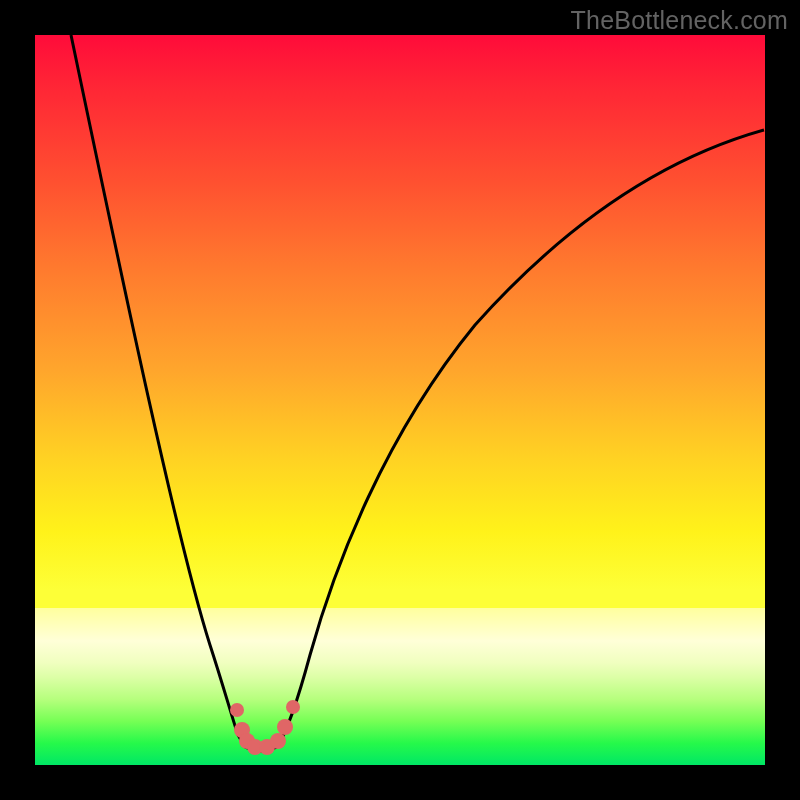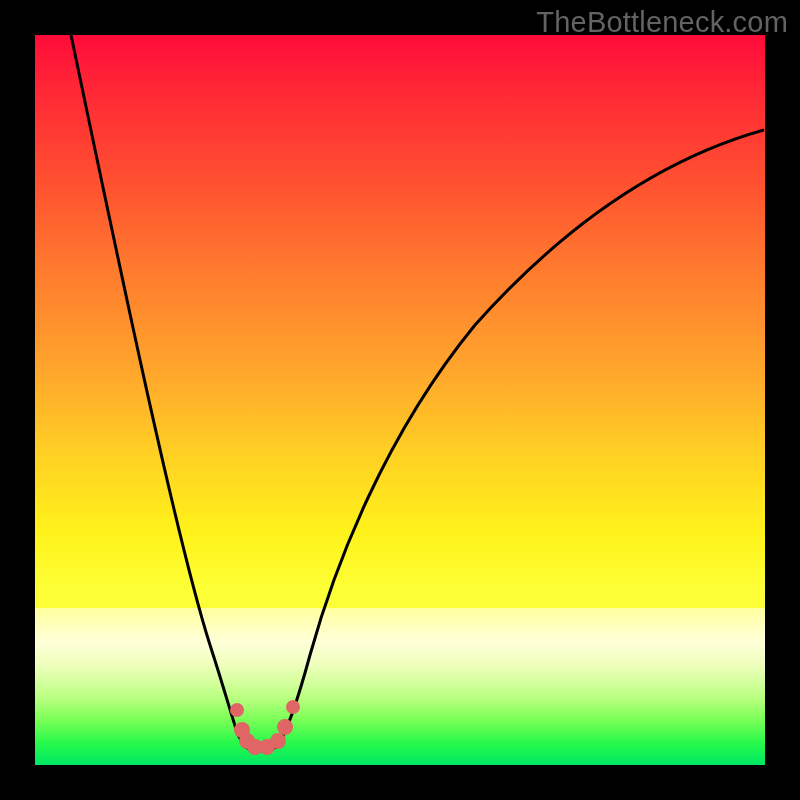--- a/index.html
+++ b/index.html
@@ -44,21 +44,21 @@
       #76ff55 94%,
       #26f94a 97%,
       #00e765 100%
     );
   }
   .watermark {
     position: absolute;
     top: 6px;
     right: 12px;
     color: #636363;
-    font-size: 29px;
+    font-size: 25px;
     font-weight: 500;
     letter-spacing: 0.2px;
   }
   svg.curves {
     position: absolute;
     left: 0;
     top: 0;
     width: 730px;
     height: 730px;
   }

